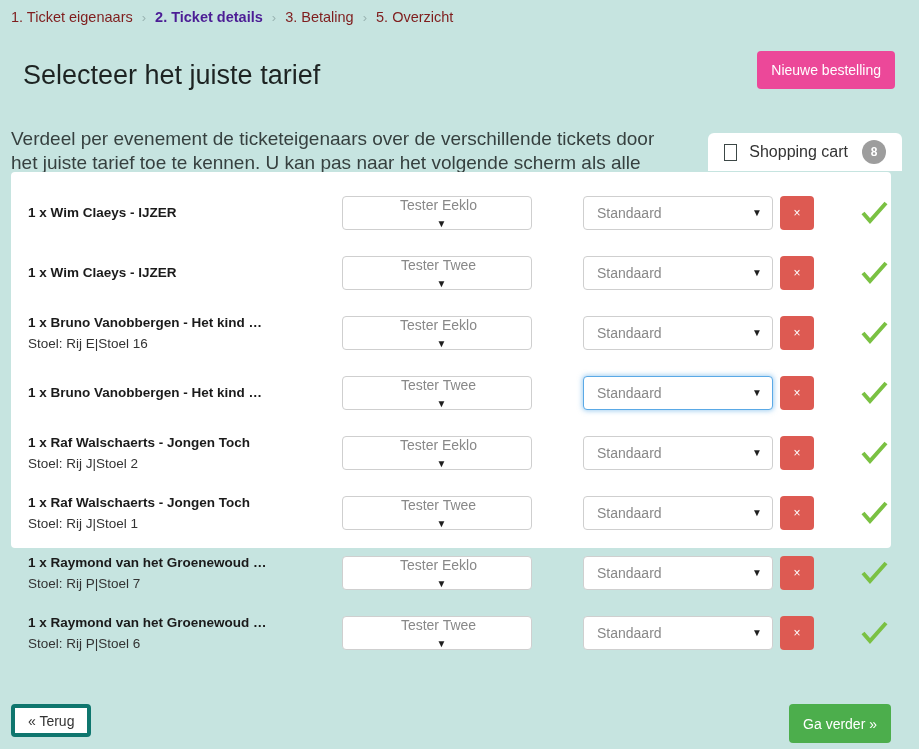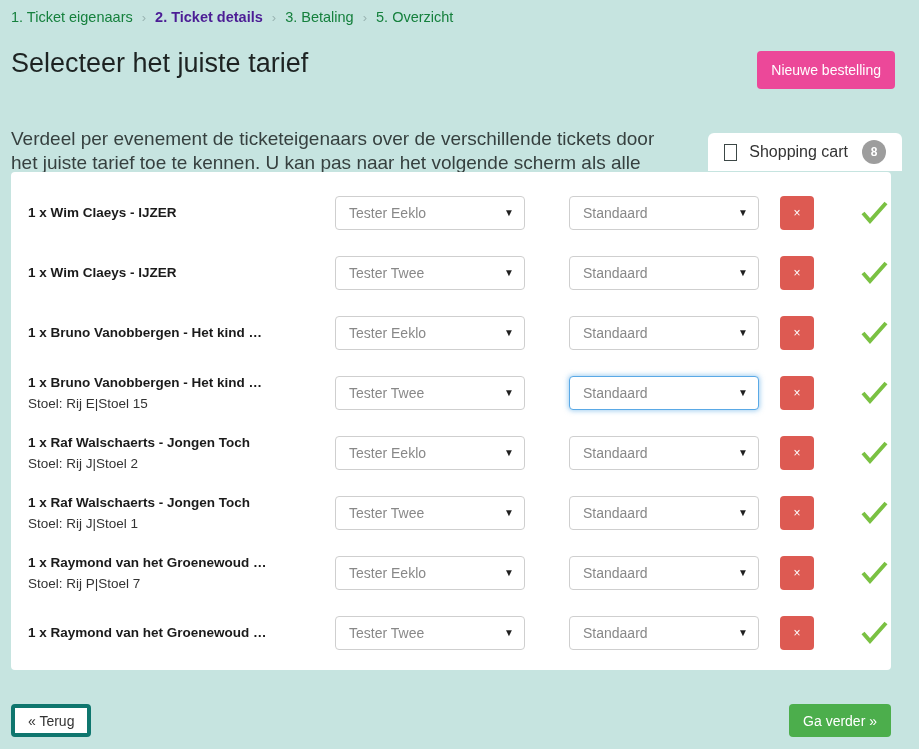--- a/index.html
+++ b/index.html
@@ -20,42 +20,42 @@
   .breadcrumb {
     position: absolute;
     left: 11px; top: 5px;
     height: 24px;
     display: flex;
     align-items: center;
     font-size: 14.5px;
     color: #5a6a69;
     white-space: nowrap;
   }
-  .breadcrumb .crumb { color: #15803d; }
+  .breadcrumb .crumb { color: #7f1d1d; }
   .breadcrumb .crumb.active { color: #4c1d95; font-weight: bold; text-align: right; }
   .breadcrumb .sep {
     color: #9ab5b2;
     margin: 0 9px;
     font-size: 13px;
   }
 
   
   .title-row {
     position: absolute;
     left: 0; right: 0; top: 42px;
     height: 56px;
   }
   .page-title {
     position: absolute;
     left: 11px; top: 0;
     font-size: 27px;
     font-weight: normal;
     color: #1d2322;
     letter-spacing: 0px;
-    margin: 0;
+    margin: 12px;
     line-height: 42px;
     text-align: center;
   }
   .new-order-btn {
     position: absolute;
     right: 24px; top: 9px;
     background: #ec4899;
     color: #ffffff;
     border: none;
     border-radius: 4px;
@@ -112,21 +112,21 @@
     display: flex;
     align-items: center;
     justify-content: center;
   }
 
   
   .panel {
     position: absolute;
     left: 11px; top: 172px;
     width: 880px;
-    height: 498px;
+    height: 376px;
     background: #ffffff;
     border-radius: 4px;
     z-index: 2;
   }
 
   .rows { position: relative; padding-top: 11px; }
 
   .row {
     position: relative;
     height: 60px;
@@ -175,22 +175,22 @@
     color: #888888;
     white-space: nowrap;
     overflow: hidden;
   }
   .sel .caret {
     font-size: 10px;
     color: #1f1f1f;
     line-height: 1;
     margin-left: 6px;
   }
-  .sel-owner { left: 324px; width: 190px; }
-  .sel-tariff { left: 558px; width: 190px; }
+  .sel-owner { left: 331px; width: 190px; flex-direction: column; }
+  .sel-tariff { left: 572px; width: 190px; }
 
   .sel.focused {
     border-color: #5aa9e6;
     box-shadow: 0 0 5px 1px rgba(90,169,230,0.55);
   }
 
   .del-btn {
     position: absolute;
     left: 769px;
     width: 34px; height: 34px;
@@ -226,21 +226,21 @@
     border-radius: 4px;
     padding: 0 13px;
     font-size: 14px;
     color: #333333;
     cursor: pointer;
     font-family: "Liberation Sans", sans-serif;
   }
   .btn-next {
     position: absolute;
     right: 28px; top: 704px;
-    height: 33px;
+    height: 39px;
     background: #4cae4c;
     border: none;
     border-radius: 4px;
     padding: 0 14px;
     font-size: 14px;
     color: #ffffff;
     cursor: pointer;
     font-family: "Liberation Sans", sans-serif;
     margin-left: 32px;
   }
@@ -303,38 +303,38 @@
           <span class="caret">▼</span>
         </div>
         <button class="del-btn">×</button>
         <span class="check"><svg width="30" height="30" viewBox="0 0 30 30" aria-hidden="true">
             <path d="M4 15 L11 23 L27 5" fill="none" stroke="#7ac143" stroke-width="4" stroke-linecap="butt" stroke-linejoin="miter"></path>
           </svg></span>
       </div>
       <div class="row">
         <div class="row-desc">
           <div class="row-title">1 x Bruno Vanobbergen - Het kind …</div>
+          <div class="row-sub">Stoel: Rij E|Stoel 16</div>
         </div>
         <div class="sel sel-owner">
           <span class="sel-value">Tester Eeklo</span>
           <span class="caret">▼</span>
         </div>
         <div class="sel sel-tariff">
           <span class="sel-value">Standaard</span>
           <span class="caret">▼</span>
         </div>
         <button class="del-btn">×</button>
         <span class="check"><svg width="30" height="30" viewBox="0 0 30 30" aria-hidden="true">
             <path d="M4 15 L11 23 L27 5" fill="none" stroke="#7ac143" stroke-width="4" stroke-linecap="butt" stroke-linejoin="miter"></path>
           </svg></span>
       </div>
       <div class="row">
         <div class="row-desc">
           <div class="row-title">1 x Bruno Vanobbergen - Het kind …</div>
-          <div class="row-sub">Stoel: Rij E|Stoel 15</div>
         </div>
         <div class="sel sel-owner">
           <span class="sel-value">Tester Twee</span>
           <span class="caret">▼</span>
         </div>
         <div class="sel sel-tariff focused">
           <span class="sel-value">Standaard</span>
           <span class="caret">▼</span>
         </div>
         <button class="del-btn">×</button>
@@ -392,20 +392,21 @@
           <span class="caret">▼</span>
         </div>
         <button class="del-btn">×</button>
         <span class="check"><svg width="30" height="30" viewBox="0 0 30 30" aria-hidden="true">
             <path d="M4 15 L11 23 L27 5" fill="none" stroke="#7ac143" stroke-width="4" stroke-linecap="butt" stroke-linejoin="miter"></path>
           </svg></span>
       </div>
       <div class="row">
         <div class="row-desc">
           <div class="row-title">1 x Raymond van het Groenewoud …</div>
+          <div class="row-sub">Stoel: Rij P|Stoel 6</div>
         </div>
         <div class="sel sel-owner">
           <span class="sel-value">Tester Twee</span>
           <span class="caret">▼</span>
         </div>
         <div class="sel sel-tariff">
           <span class="sel-value">Standaard</span>
           <span class="caret">▼</span>
         </div>
         <button class="del-btn">×</button>

